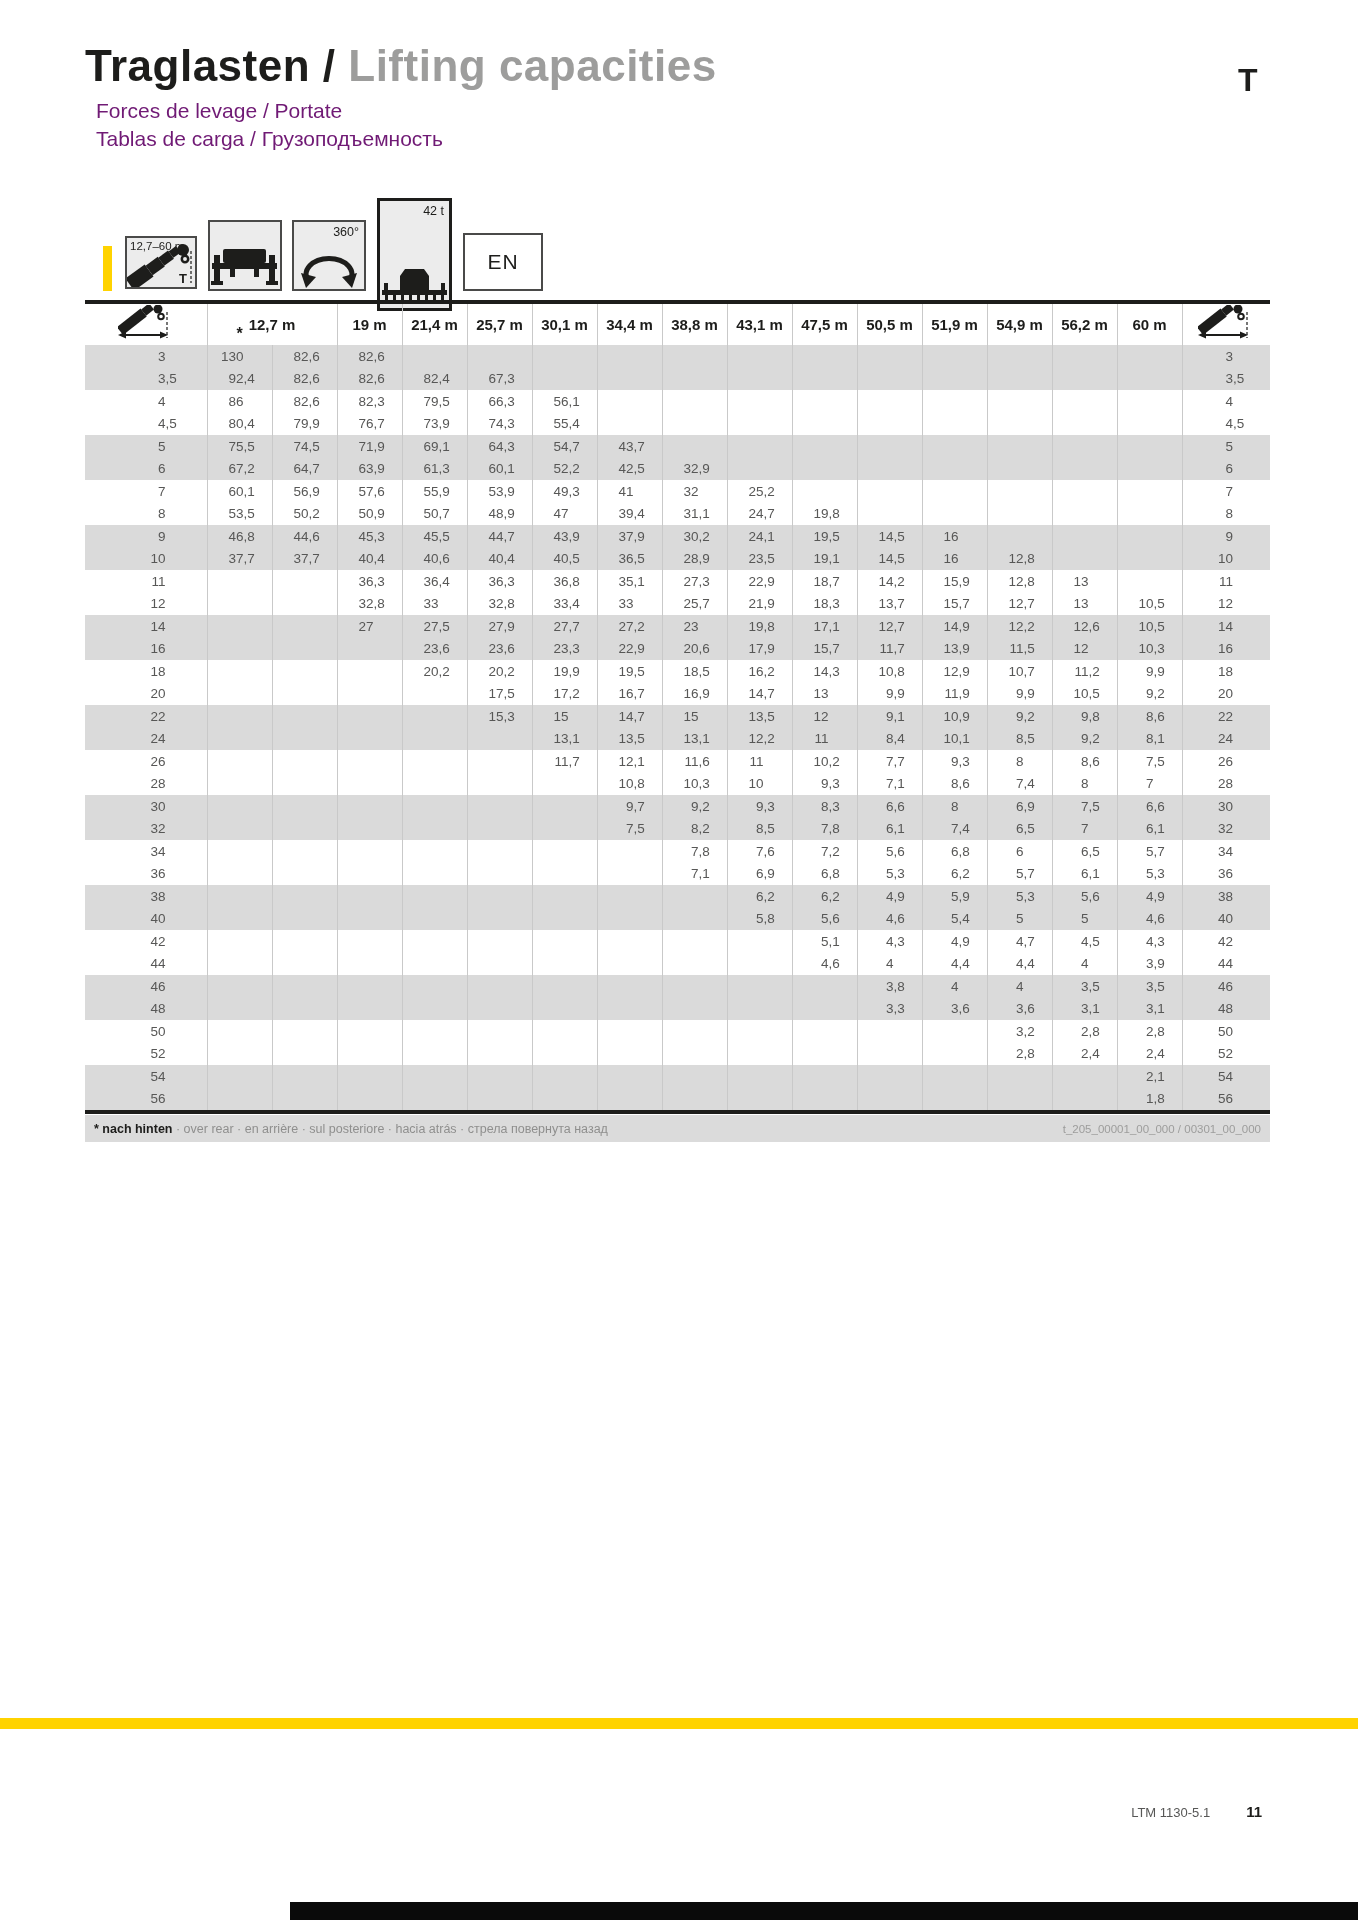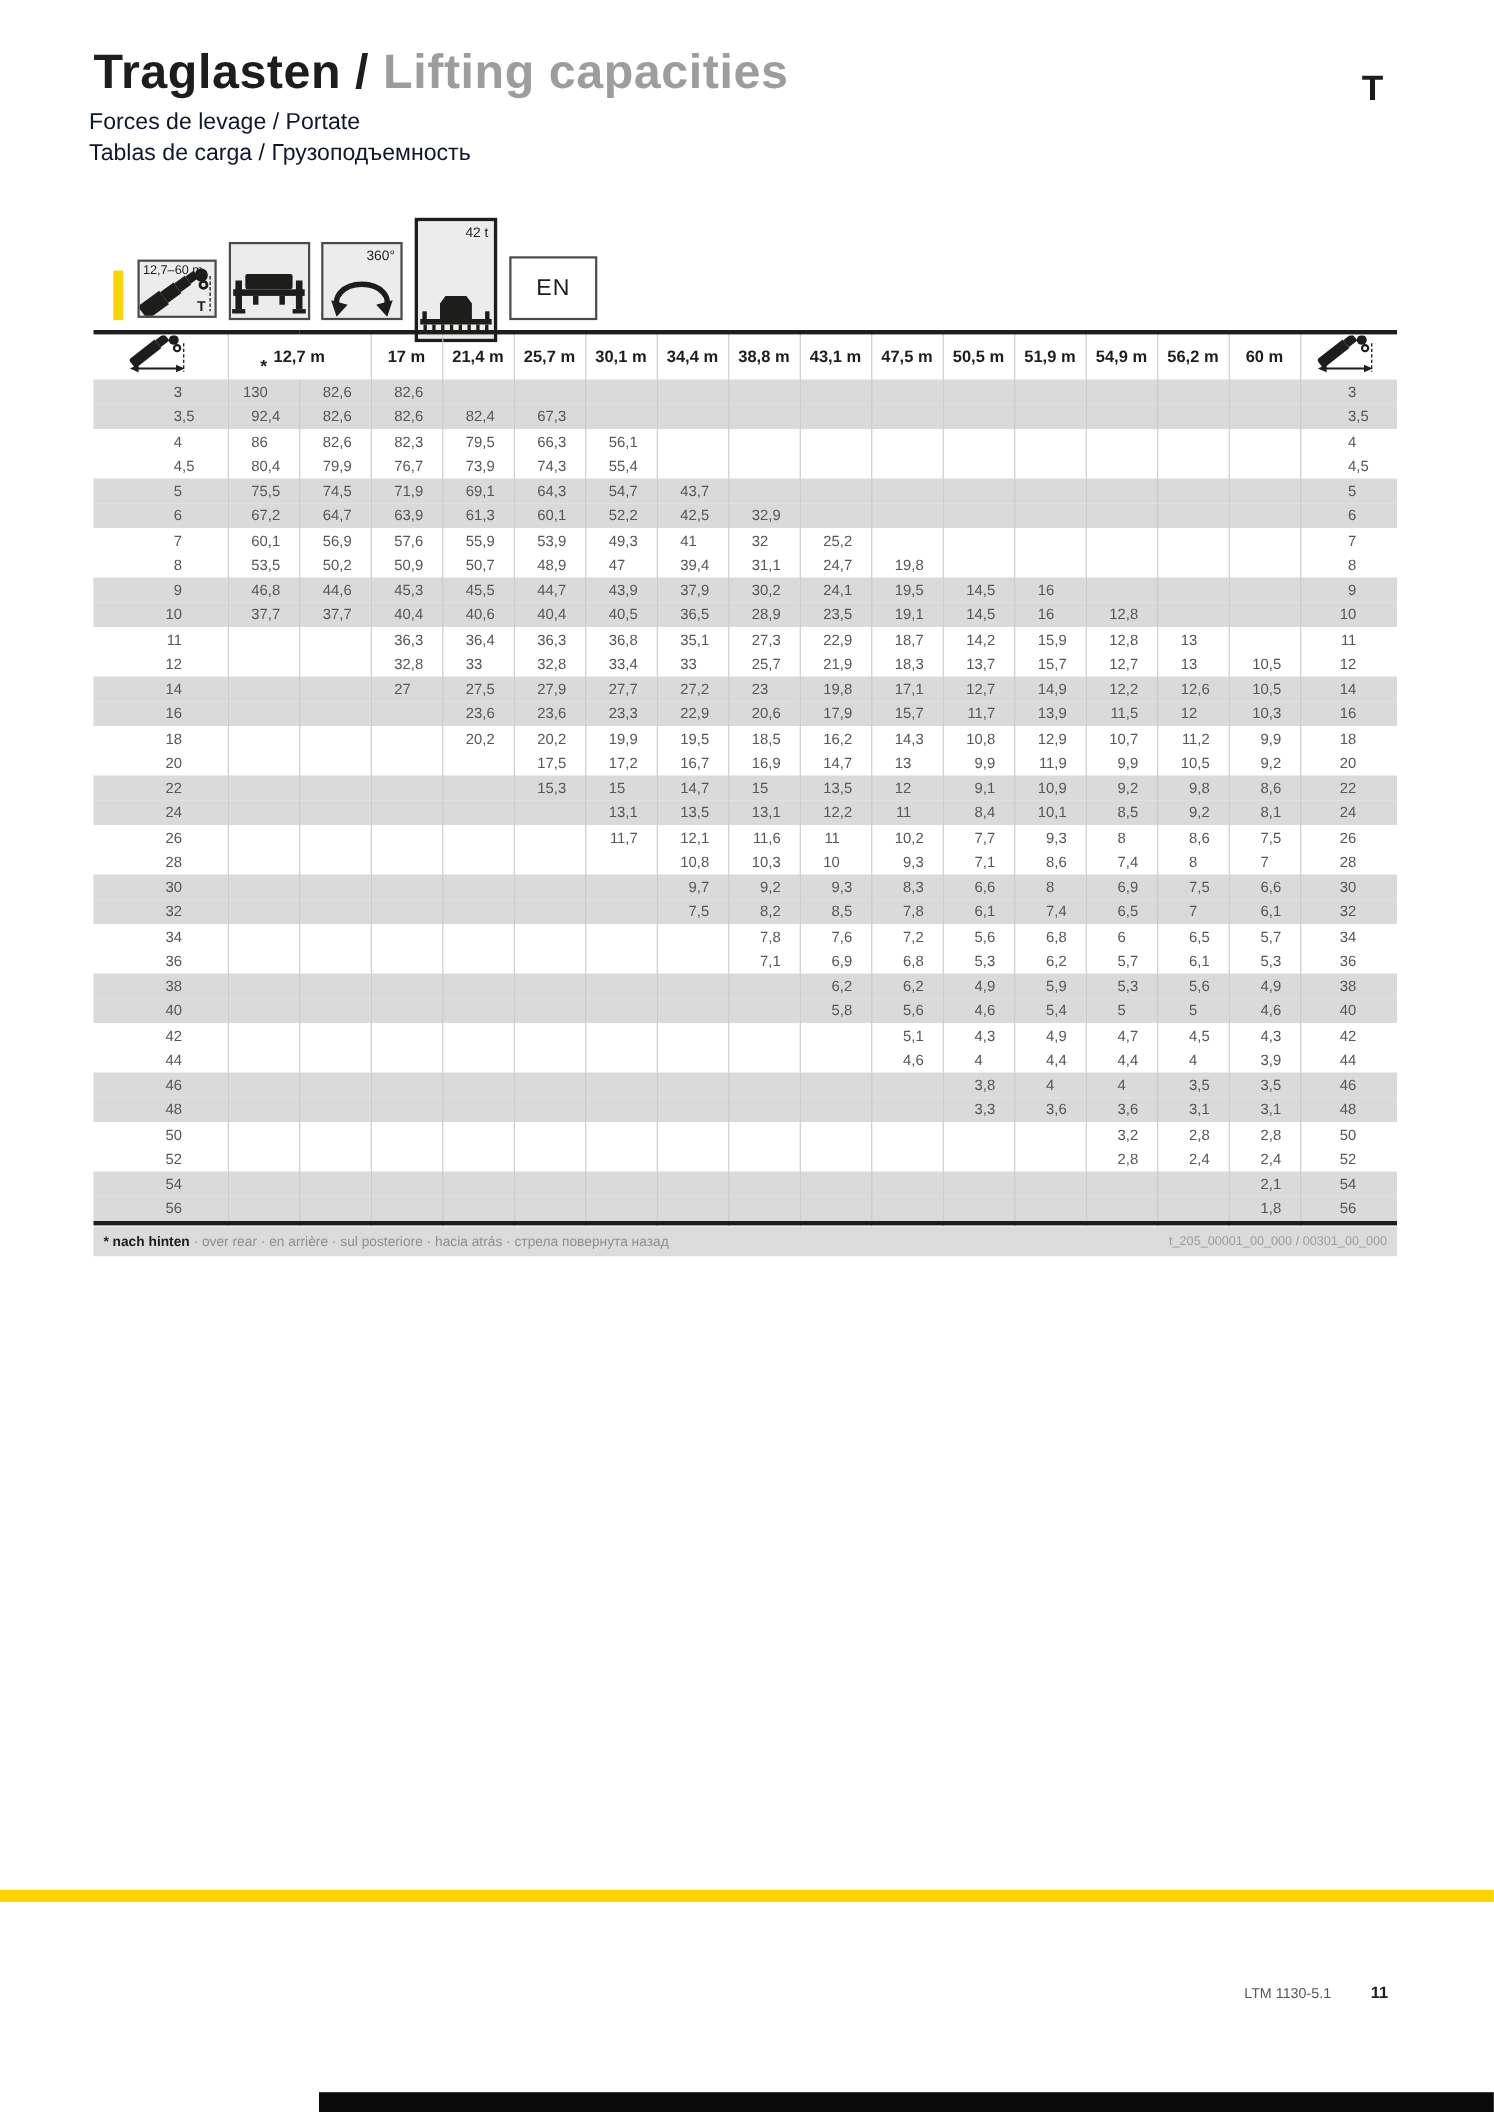--- a/index.html
+++ b/index.html
@@ -4,21 +4,21 @@
 <style>
   html,body{margin:0;padding:0;}
   body{
     width:1358px;height:1920px;position:relative;background:#ffffff;
     font-family:"Liberation Sans", sans-serif;
     -webkit-font-smoothing:antialiased;
   }
   
   .title{position:absolute;left:85px;top:44px;font-size:44px;font-weight:bold;letter-spacing:.5px;line-height:1;color:#1d1d1b;white-space:nowrap;}
   .title .gray{color:#9d9d9c;}
-  .subtitle{position:absolute;left:81px;color:#0f172a;font-size:21px;line-height:1;white-space:nowrap;}
+  .subtitle{position:absolute;left:96px;color:#701a75;font-size:21px;line-height:1;white-space:nowrap;}
   .sub1{top:100px;} .sub2{top:128px;}
   .corner-letter{position:absolute;left:1238px;top:62px;font-size:32px;font-weight:bold;color:#1d1d1b;}
   
   .side-mark{position:absolute;left:103px;top:246px;width:9px;height:45px;background:#ffd300;}
   .icon-box{position:absolute;background:#ececec;border:2px solid #4a4a49;box-sizing:border-box;}
   .box-boom{left:125px;top:236px;width:72px;height:53px;}
   .box-outrigger{left:208px;top:220px;width:74px;height:71px;}
   .box-rotation{left:292px;top:220px;width:74px;height:71px;}
   .box-ballast{left:377px;top:198px;width:75px;height:113px;border:3px solid #1d1d1b;}
   .box-lang{left:463px;top:233px;width:80px;height:58px;background:#ffffff;border:2px solid #4a4a49;display:flex;align-items:center;justify-content:center;}
@@ -164,21 +164,21 @@
                 </g>
                 <circle cx="40" cy="4" r="4.5"></circle>
                 <circle cx="43" cy="11.5" r="2.8" fill="none" stroke="#1d1d1b" stroke-width="2"></circle>
               </g>
               <line x1="49" y1="7" x2="49" y2="33" stroke="#1d1d1b" stroke-width="1.2" stroke-dasharray="3,2"></line>
               <line x1="4" y1="30" x2="46" y2="30" stroke="#1d1d1b" stroke-width="2"></line>
               <path d="M0 30 L8 26.5 L8 33.5 Z" fill="#1d1d1b"></path>
               <path d="M50 30 L42 26.5 L42 33.5 Z" fill="#1d1d1b"></path>
             </svg></span></th>
         <th colspan="2"><span class="ast">*</span><span>12,7 m</span></th>
-        <th>17 m</th>
+        <th>19 m</th>
         <th>21,4 m</th>
         <th>25,7 m</th>
         <th>30,1 m</th>
         <th>34,4 m</th>
         <th>38,8 m</th>
         <th>43,1 m</th>
         <th>47,5 m</th>
         <th>50,5 m</th>
         <th>51,9 m</th>
         <th>54,9 m</th>

